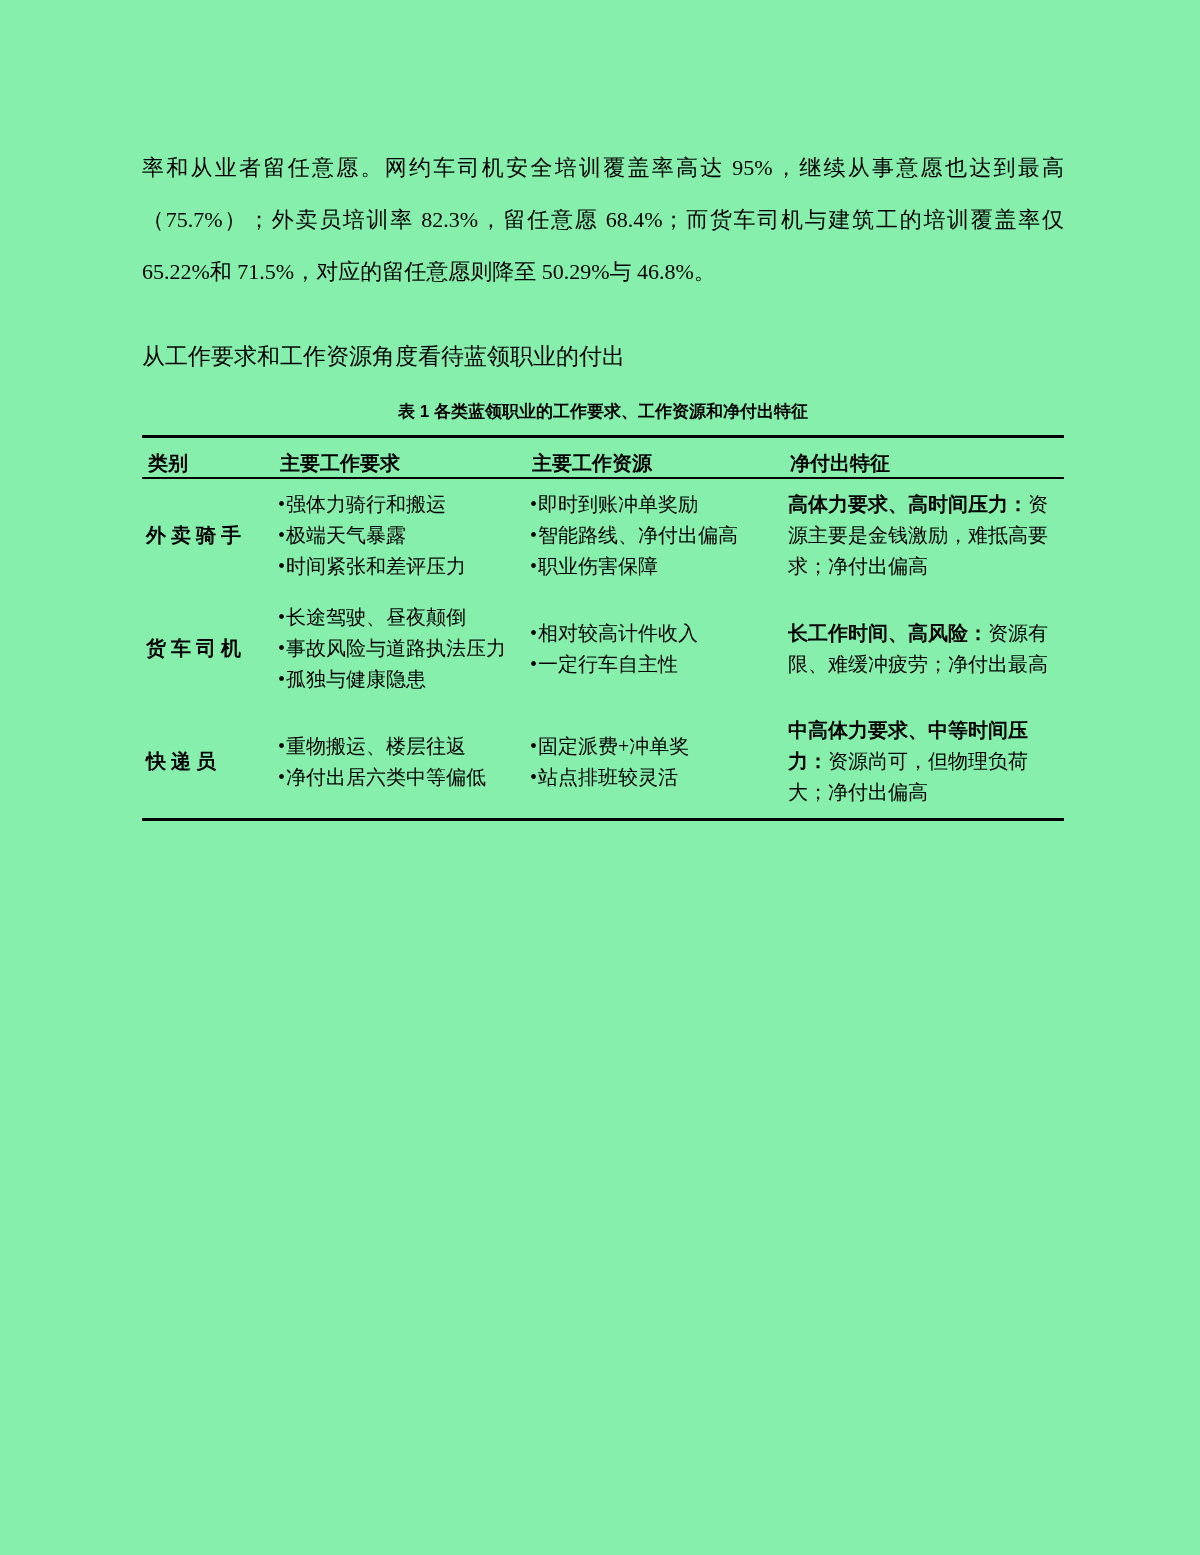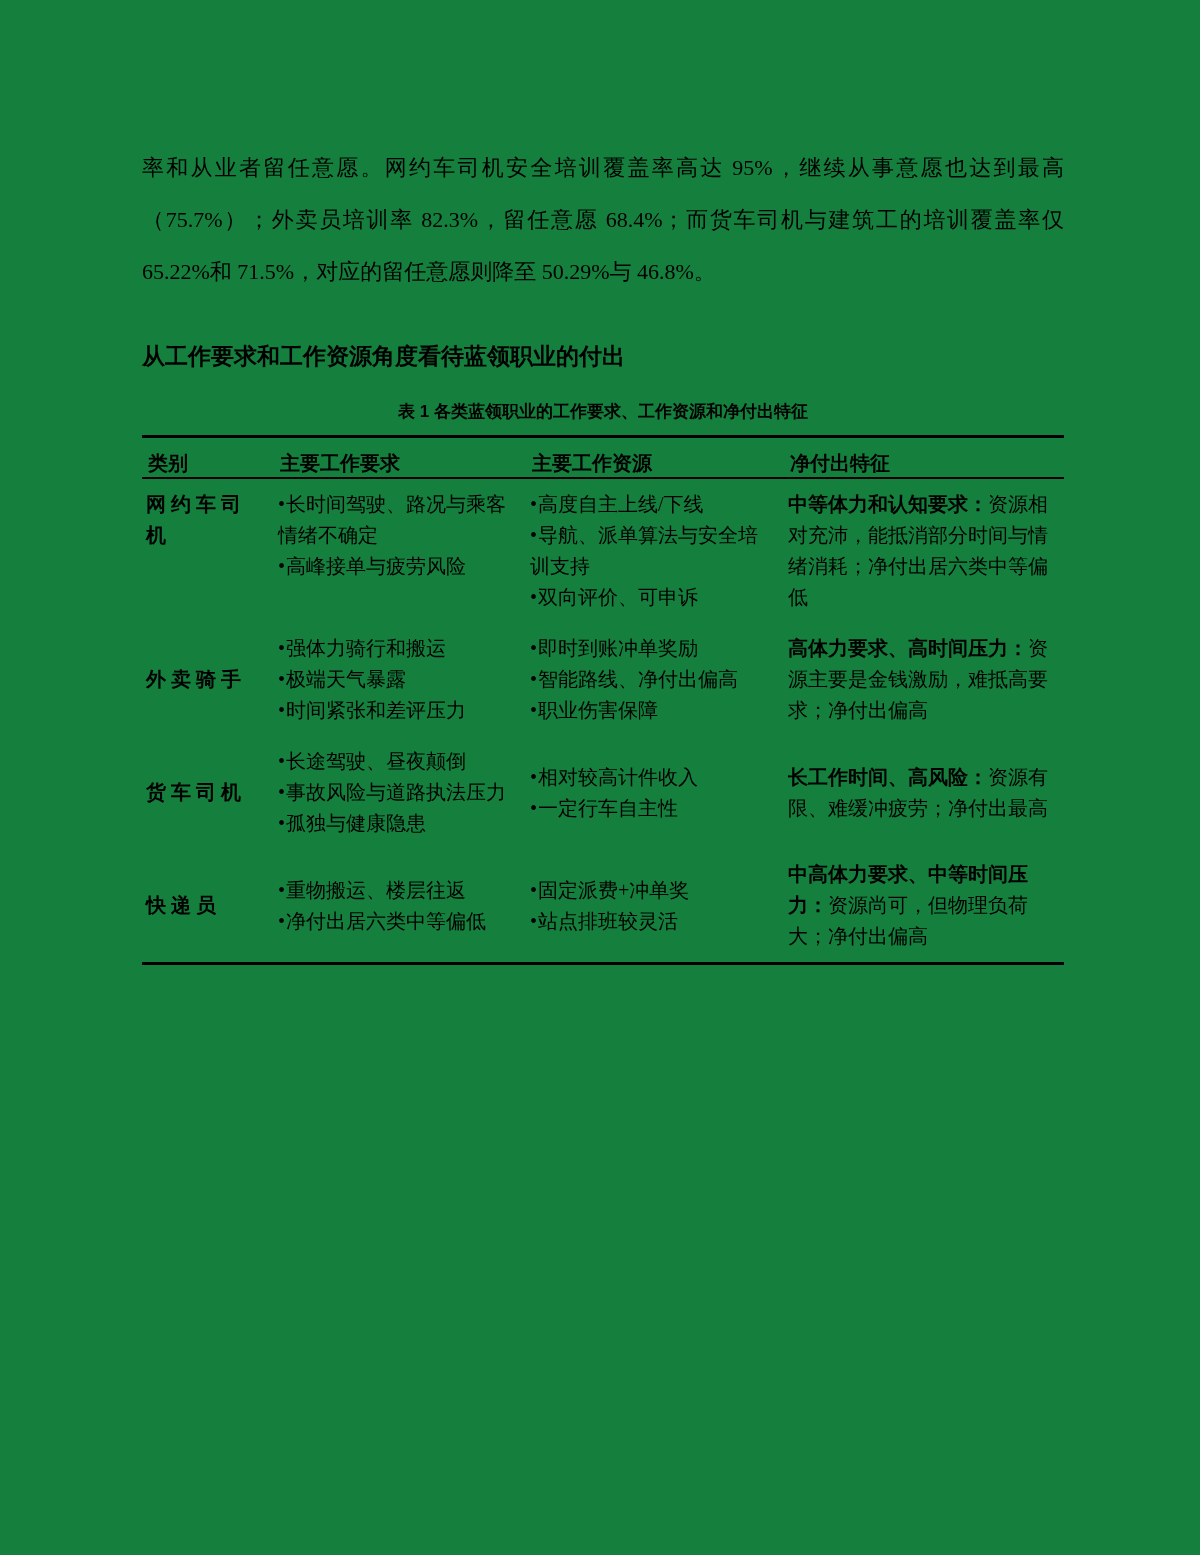--- a/index.html
+++ b/index.html
@@ -2,34 +2,34 @@
 <html><head>
 <meta charset="utf-8">
 <style>
   * { box-sizing: border-box; }
   html, body { margin: 0; padding: 0; background: #ffffff; }
   body { width: 1200px; }
   .page {
     width: 1200px;
     min-height: 1555px;
     padding: 142px 136px 60px 142px;
-    background: #15803d;
+    background: #86efac;
     color: #000000;
     font-family: "Liberation Serif", "DejaVu Serif", serif;
   }
   .para {
     margin: 0;
     font-size: 22px;
     line-height: 52px;
     text-align: justify;
   }
   .indent { text-indent: 2em; }
   .section-heading {
     font-family: "Liberation Sans", "DejaVu Sans", sans-serif;
-    font-weight: bold;
+    font-weight: normal;
     font-size: 23px;
     margin: 38px 0 10px 0;
     line-height: 40px;
   }
   .caption {
     font-family: "Liberation Sans", "DejaVu Sans", sans-serif;
     font-weight: bold;
     font-size: 17px;
     text-align: center;
     margin: 24px 0 12px 0;
@@ -91,33 +91,20 @@
     </colgroup>
     <thead>
       <tr>
         <th>类别</th>
         <th>主要工作要求</th>
         <th>主要工作资源</th>
         <th>净付出特征</th>
       </tr>
     </thead>
     <tbody>
-        <tr class="first">
-          <td class="cat">网约车司机</td>
-          <td>
-            <div class="bi">长时间驾驶、路况与乘客情绪不确定</div>
-            <div class="bi">高峰接单与疲劳风险</div>
-          </td>
-          <td>
-            <div class="bi">高度自主上线/下线</div>
-            <div class="bi">导航、派单算法与安全培训支持</div>
-            <div class="bi">双向评价、可申诉</div>
-          </td>
-          <td><span class="lead">中等体力和认知要求：</span>资源相对充沛，能抵消部分时间与情绪消耗；净付出居六类中等偏低</td>
-        </tr>
         <tr>
           <td class="cat">外卖骑手</td>
           <td>
             <div class="bi">强体力骑行和搬运</div>
             <div class="bi">极端天气暴露</div>
             <div class="bi">时间紧张和差评压力</div>
           </td>
           <td>
             <div class="bi">即时到账冲单奖励</div>
             <div class="bi">智能路线、净付出偏高</div>

